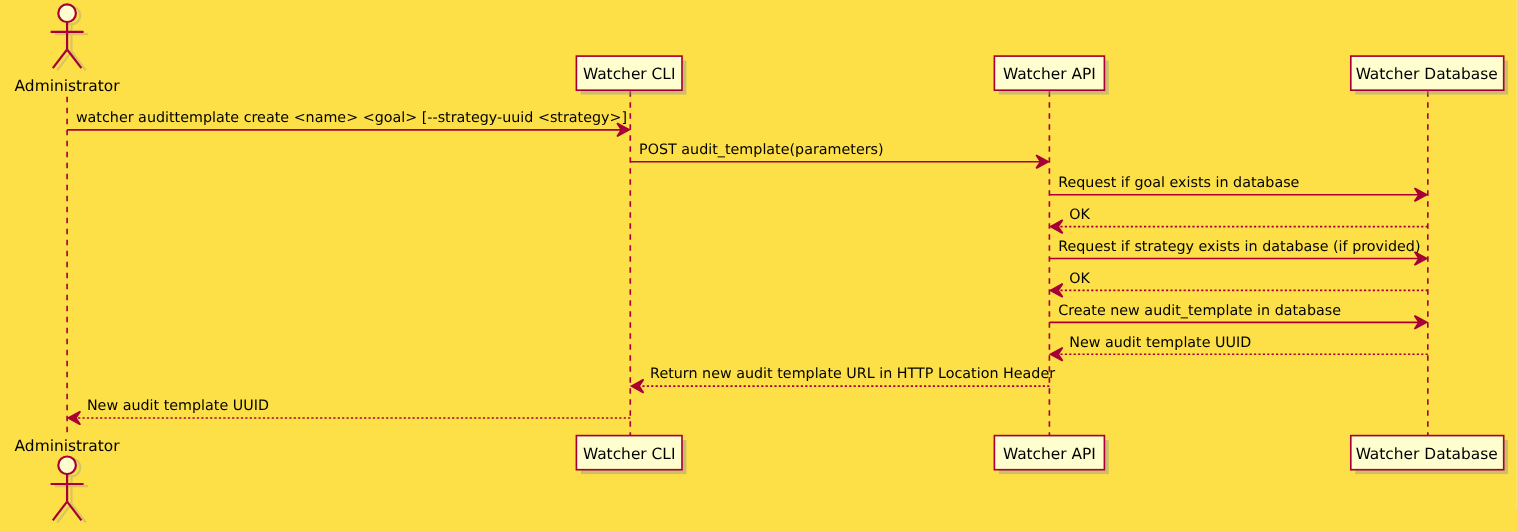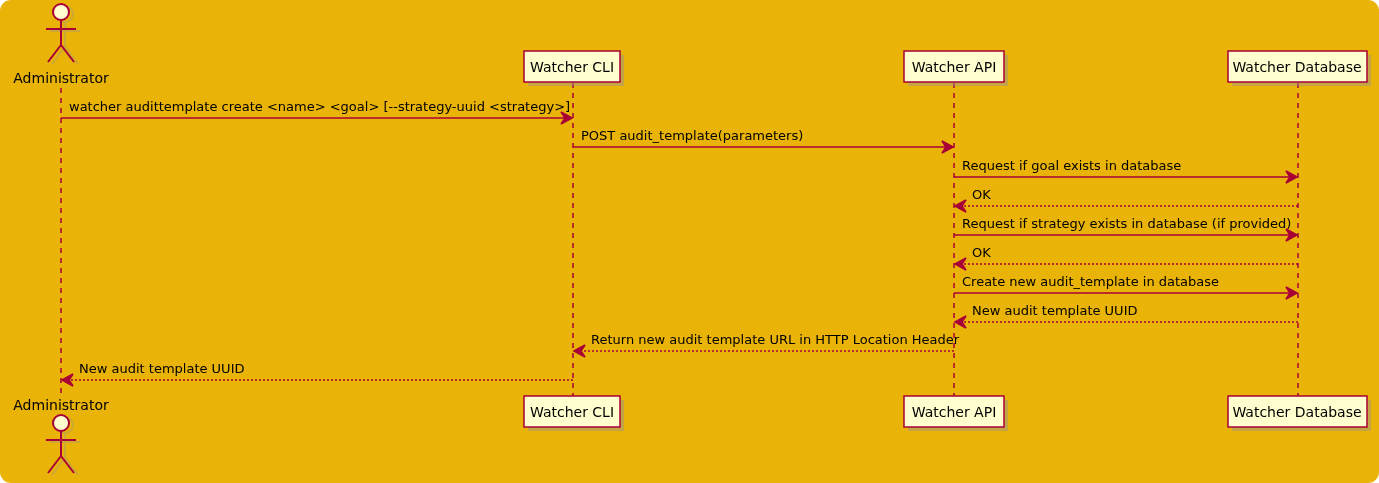--- a/index.html
+++ b/index.html
@@ -7,23 +7,22 @@
     padding: 0;
     background: #FFFFFF;
   }
   body {
     font-family: "DejaVu Sans", sans-serif;
   }
   #diagram-root {
     position: relative;
     width: 1379px;
     height: 483px;
-    background: #eab308;
+    background: #fde047;
     overflow: hidden;
-    border-radius: 11px;
   }
   svg.diagram-canvas {
     position: absolute;
     left: 0;
     top: 0;
     width: 1379px;
     height: 483px;
   }
   .lifeline {
     stroke: #A80036;

